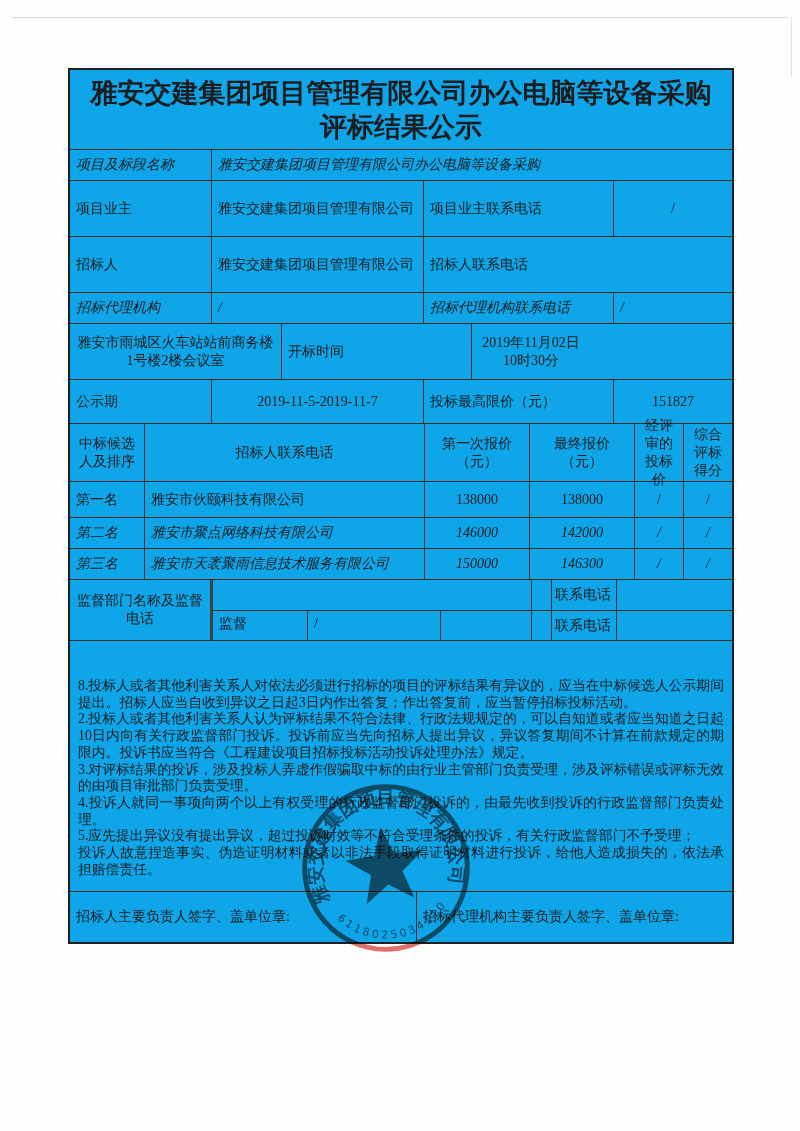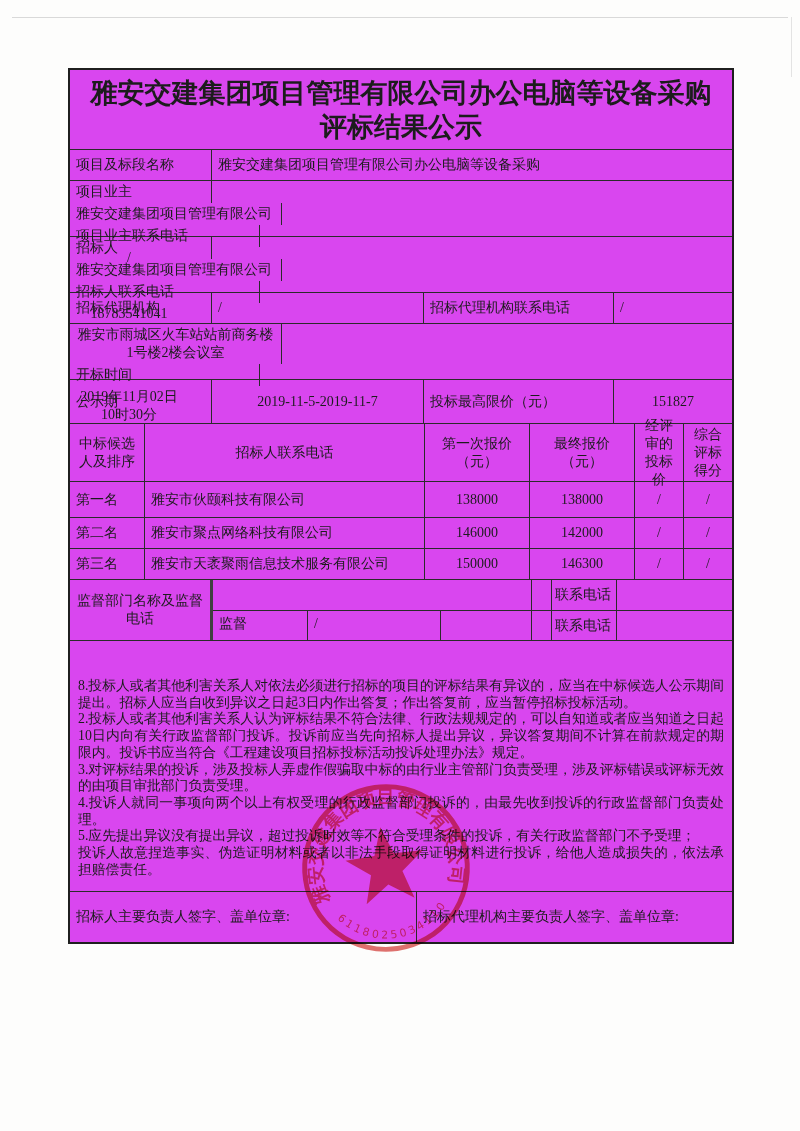--- a/index.html
+++ b/index.html
@@ -7,21 +7,21 @@
     width:800px;height:1131px;position:relative;overflow:hidden;
     background:#fdfdfc;
     font-family:"Liberation Serif","DejaVu Serif",serif;
     color:#1c1c1c;
   }
   .scan-line-top{position:absolute;top:17px;left:12px;width:776px;height:1px;background:#d9d9d9;}
   .scan-line-right{position:absolute;top:17px;right:8px;width:1px;height:60px;background:#e3e3e3;}
 
   .doc{
     position:absolute;left:68px;top:68px;width:662px;
-    border:2px solid #1f1f1f;background:#d946ef;
+    border:2px solid #1f1f1f;background:#0ea5e9;
   }
   .row{display:flex;border-bottom:1px solid #2b2b2b;}
   .row:last-child{border-bottom:none;}
   .cell{
     border-right:1px solid #2b2b2b;box-sizing:border-box;
     display:flex;align-items:center;padding:2px 6px;
     font-size:14px;line-height:18px;
   }
   .cell:last-child{border-right:none;}
   .c-center{justify-content:center;text-align:center;}
@@ -51,21 +51,21 @@
   .sv-dept{width:95px;flex:none;}
   .sv-dval{width:133px;flex:none;}
   .sv-gap1{width:91px;flex:none;}
   .sv-gap2{width:20px;flex:none;}
   .sv-tel{width:65px;flex:none;}
   .sv-tval{width:115px;flex:none;}
 
   .sg-left{width:347px;flex:none;}
   .sg-right{width:315px;flex:none;}
 
-  .h30{height:30px;} .h55{height:55px;flex-direction:column;} .h43{height:43px;} .h57{height:57px;}
+  .h30{height:30px;font-style:italic;} .h55{height:55px;} .h43{height:43px;} .h57{height:57px;}
   .h35{height:35px;} .h250{height:250px;} .h50{height:50px;}
 
   .hdr{font-size:14px;line-height:18px;}
   .notes-body{
     display:block;padding:4px 8px 0 8px;font-size:13.8px;line-height:16.7px;
     text-align:justify;
   }
   .notes-body p{margin:0;}
 
   
@@ -97,21 +97,20 @@
     <div class="cell w-label">项目业主</div>
     <div class="cell w-val">雅安交建集团项目管理有限公司</div>
     <div class="cell w-lab2">项目业主联系电话</div>
     <div class="cell w-val2 c-center">/</div>
   </div>
 
   <div class="row h55">
     <div class="cell w-label">招标人</div>
     <div class="cell w-val">雅安交建集团项目管理有限公司</div>
     <div class="cell w-lab2">招标人联系电话</div>
-    <div class="cell w-val2 c-center">18783541041</div>
   </div>
 
   <div class="row h30">
     <div class="cell w-label">招标代理机构</div>
     <div class="cell w-val">/</div>
     <div class="cell w-lab2">招标代理机构联系电话</div>
     <div class="cell w-val2">/</div>
   </div>
 
   <div class="row h55">

